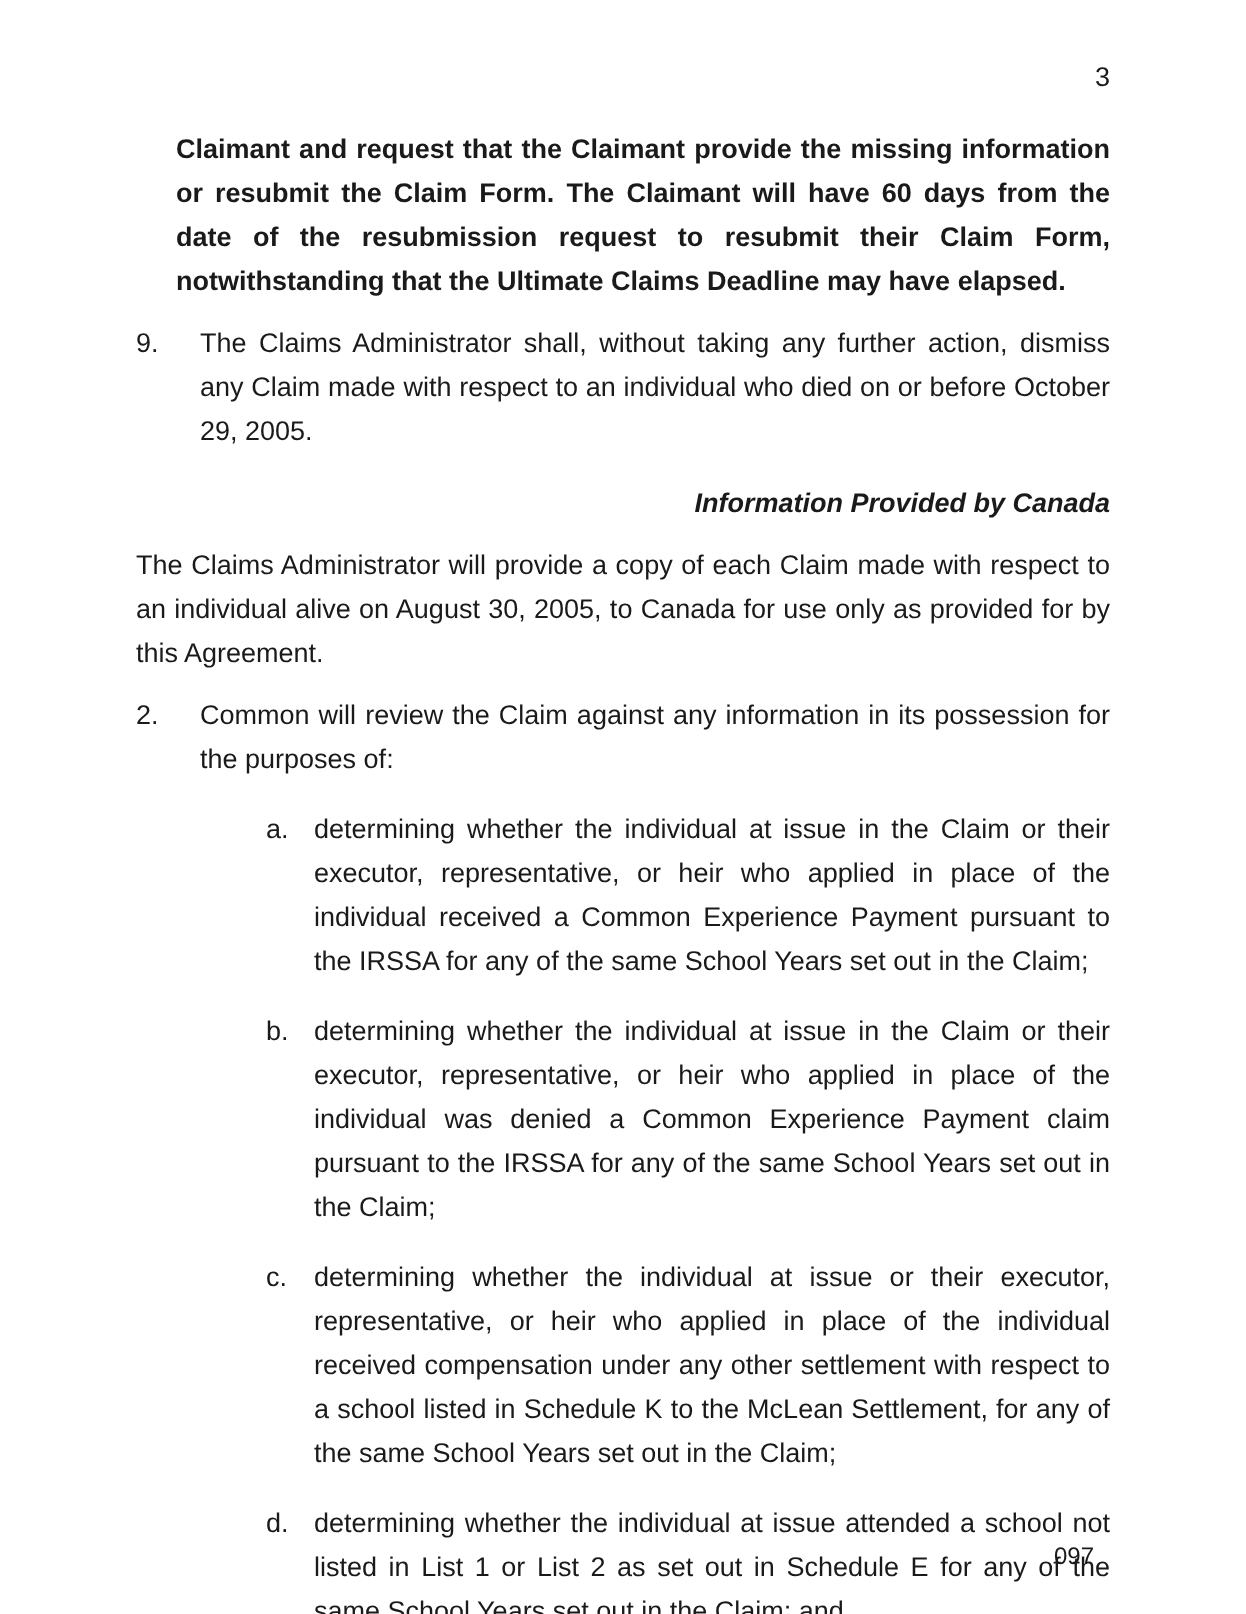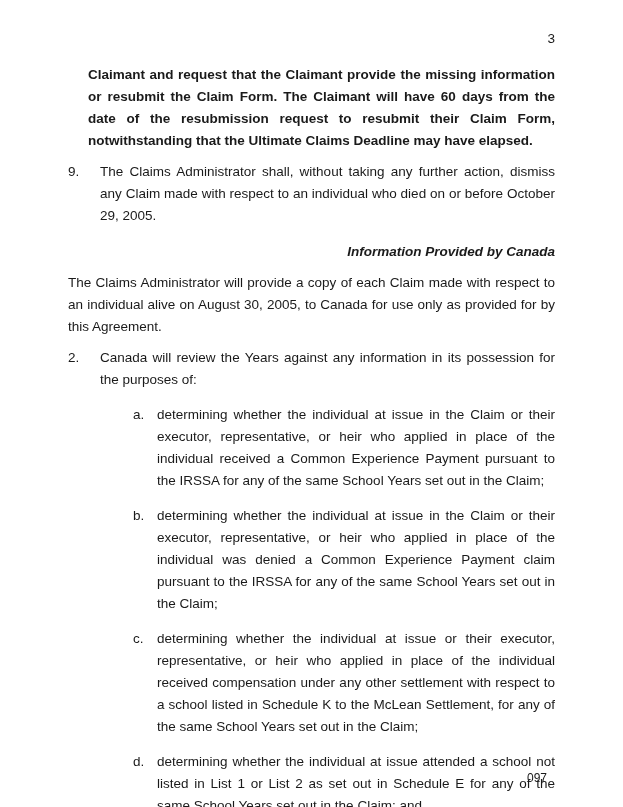--- a/index.html
+++ b/index.html
@@ -91,21 +91,21 @@
     </div>
 
     <div class="section-heading">Information Provided by Canada</div>
 
     <div class="numbered-item">
       <span class="body">The Claims Administrator will provide a copy of each Claim made with respect to an individual alive on August 30, 2005, to Canada for use only as provided for by this Agreement.</span>
     </div>
 
     <div class="numbered-item">
       <span class="num">2.</span>
-      <span class="body">Canada will review the Years against any information in its possession for the purposes of:</span>
+      <span class="body">Common will review the Claim against any information in its possession for the purposes of:</span>
     </div>
 
     <div class="sub-item">
       <span class="letter">a.</span>
       <span class="body">determining whether the individual at issue in the Claim or their executor, representative, or heir who applied in place of the individual received a Common Experience Payment pursuant to the IRSSA for any of the same School Years set out in the Claim;</span>
     </div>
 
     <div class="sub-item">
       <span class="letter">b.</span>
       <span class="body">determining whether the individual at issue in the Claim or their executor, representative, or heir who applied in place of the individual was denied a Common Experience Payment claim pursuant to the IRSSA for any of the same School Years set out in the Claim;</span>

